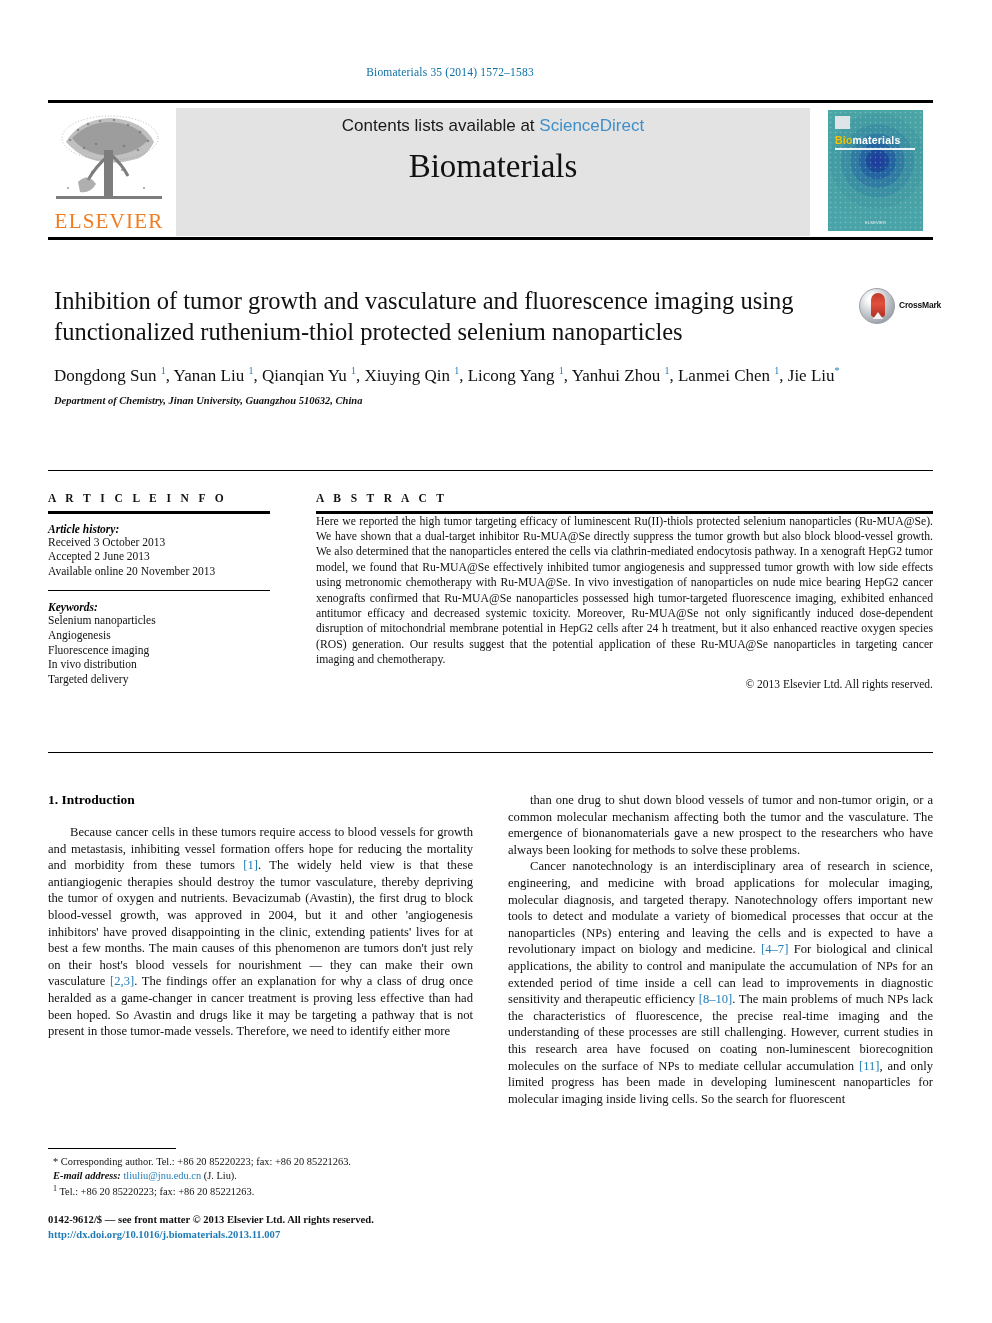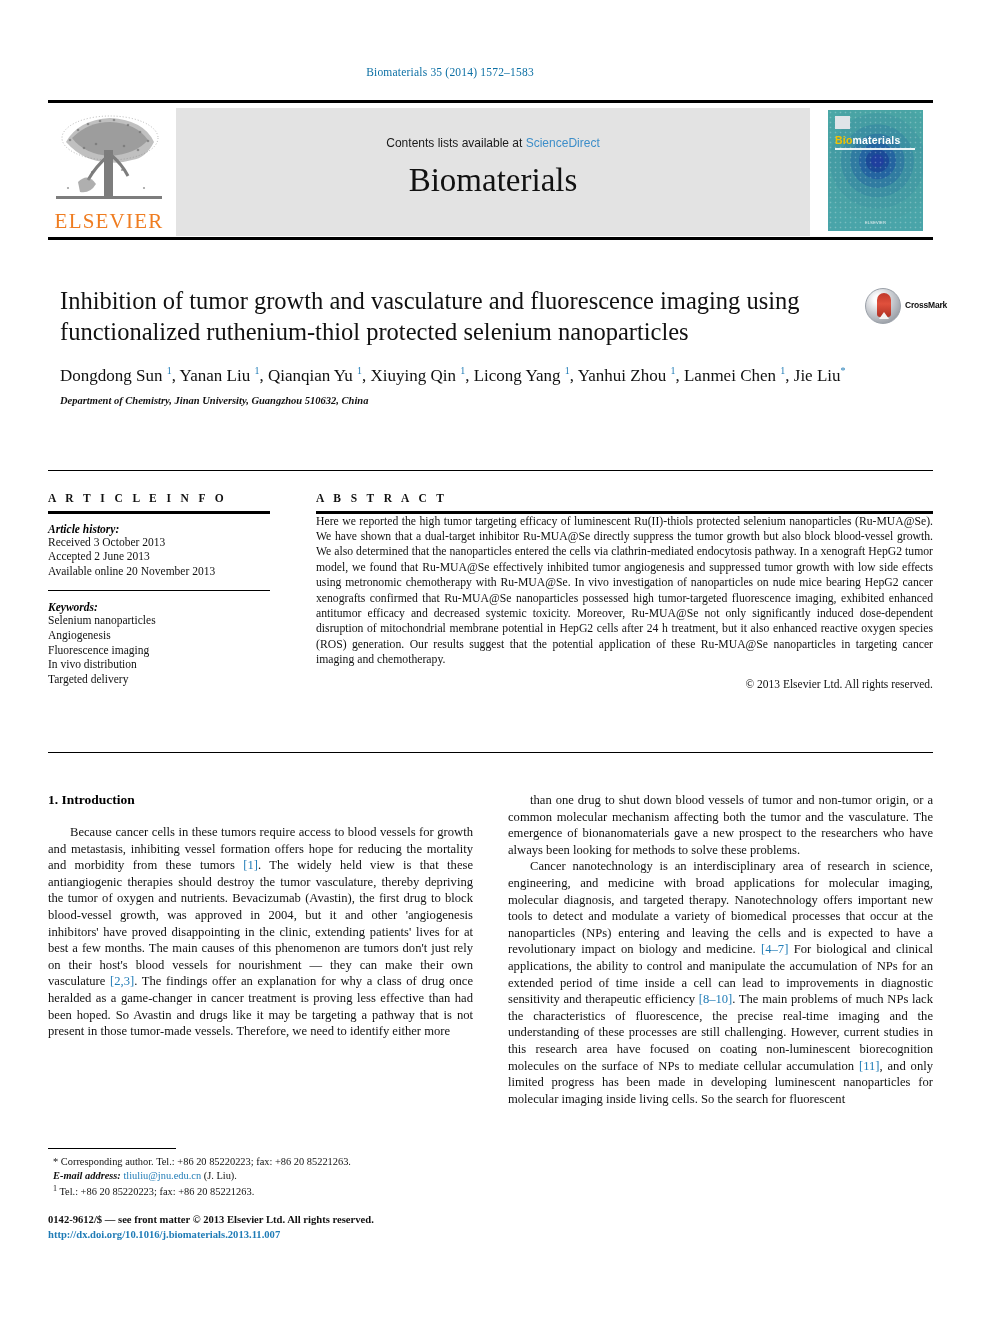--- a/index.html
+++ b/index.html
@@ -80,22 +80,22 @@
   .center-band {
     position: absolute;
     top: 8px;
     left: 128px;
     width: 634px;
     height: 128px;
     background: #e3e3e3;
   }
   .contents-line {
     text-align: center;
-    font-size: 12px;
-    padding-top: 28px;
+    font-size: 17px;
+    padding-top: 8px;
     font-family: "Liberation Sans", sans-serif;
     color: #1a1a1a;
   }
   .sd-link { color: #3d8ec9; }
   .journal-name {
     text-align: center;
     font-family: "Liberation Serif", serif;
     font-size: 33px;
     margin-top: 12px;
     color: #111;
@@ -170,21 +170,21 @@
     font-size: 4px;
     color: #e8eef0;
     font-family: "Liberation Sans", sans-serif;
     letter-spacing: .2px;
   }
 
   
   .title-block {
     position: absolute;
     top: 285px;
-    left: 60px;
+    left: 54px;
     width: 885px;
   }
   .article-title {
     font-family: "Liberation Serif", serif;
     font-size: 24.5px;
     line-height: 31px;
     width: 790px;
     color: #111;
     font-weight: normal;
     margin: 0;

